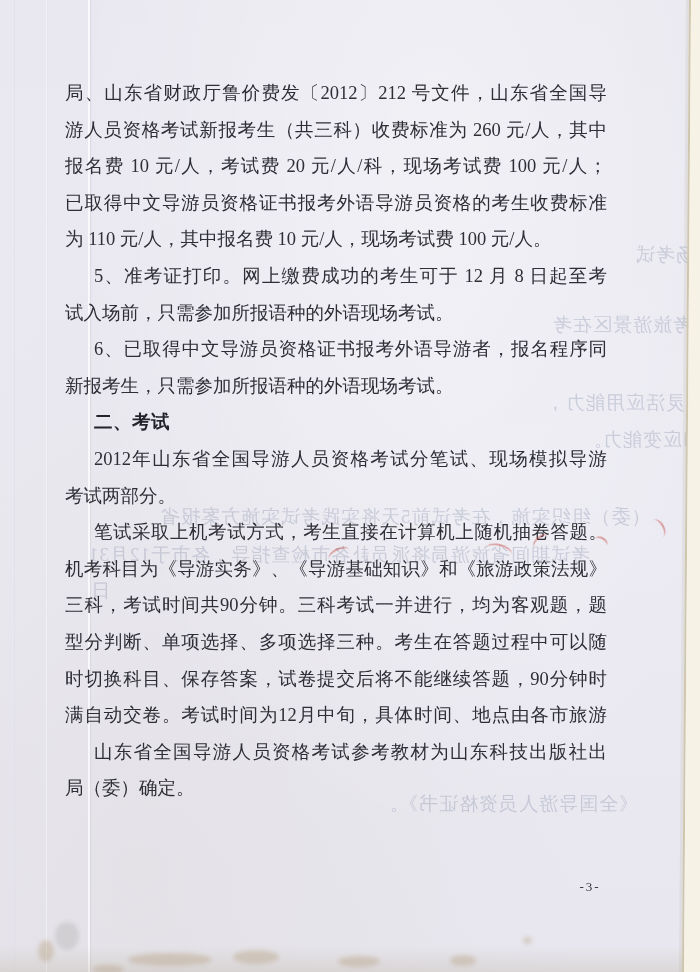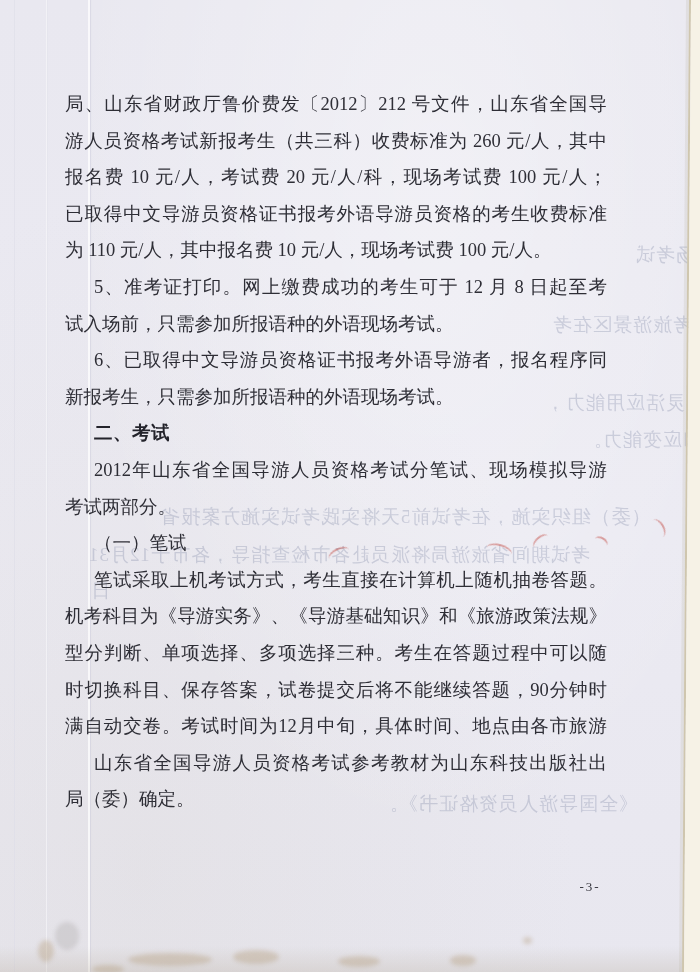--- a/index.html
+++ b/index.html
@@ -24,21 +24,21 @@
   
   .ghost-layer{position:absolute;inset:0;pointer-events:none;}
   .ghost{
     position:absolute;white-space:nowrap;
     font-size:19px;color:#7b84a3;opacity:0.30;
     transform:scaleX(-1);filter:blur(0.4px);
     letter-spacing:1px;
   }
   
   .content{
-    position:absolute;left:65px;top:86px;width:542px;
+    position:absolute;left:65px;top:75px;width:542px;
     font-size:18.5px;color:#2e2e36;
   }
   .line{
     height:36.6px;line-height:36.6px;
     white-space:nowrap;
   }
   .line.fill{white-space:normal;text-align:justify;text-align-last:justify;}
   .line.indent{padding-left:29px;}
   .line.bold{font-weight:bold;color:#23232b;letter-spacing:0.5px;}
   .page-number{
@@ -100,23 +100,23 @@
         <div class="line fill">报名费 10 元/人，考试费 20 元/人/科，现场考试费 100 元/人；</div>
         <div class="line fill">已取得中文导游员资格证书报考外语导游员资格的考生收费标准</div>
         <div class="line">为 110 元/人，其中报名费 10 元/人，现场考试费 100 元/人。</div>
         <div class="line indent fill">5、准考证打印。网上缴费成功的考生可于 12 月 8 日起至考</div>
         <div class="line">试入场前，只需参加所报语种的外语现场考试。</div>
         <div class="line indent fill">6、已取得中文导游员资格证书报考外语导游者，报名程序同</div>
         <div class="line">新报考生，只需参加所报语种的外语现场考试。</div>
         <div class="line indent bold">二、考试</div>
         <div class="line indent fill">2012年山东省全国导游人员资格考试分笔试、现场模拟导游</div>
         <div class="line">考试两部分。</div>
-        <div class="line indent">（一）笔试</div>
         <div class="line indent fill">笔试采取上机考试方式，考生直接在计算机上随机抽卷答题。</div>
         <div class="line fill">机考科目为《导游实务》、《导游基础知识》和《旅游政策法规》</div>
+        <div class="line fill">三科，考试时间共90分钟。三科考试一并进行，均为客观题，题</div>
         <div class="line fill">型分判断、单项选择、多项选择三种。考生在答题过程中可以随</div>
         <div class="line fill">时切换科目、保存答案，试卷提交后将不能继续答题，90分钟时</div>
         <div class="line fill">满自动交卷。考试时间为12月中旬，具体时间、地点由各市旅游</div>
         <div class="line indent fill">山东省全国导游人员资格考试参考教材为山东科技出版社出</div>
         <div class="line">局（委）确定。</div>
       </div>
 
     <div class="page-number">-3-</div>
 
     <div class="red-mark rm1"></div>

